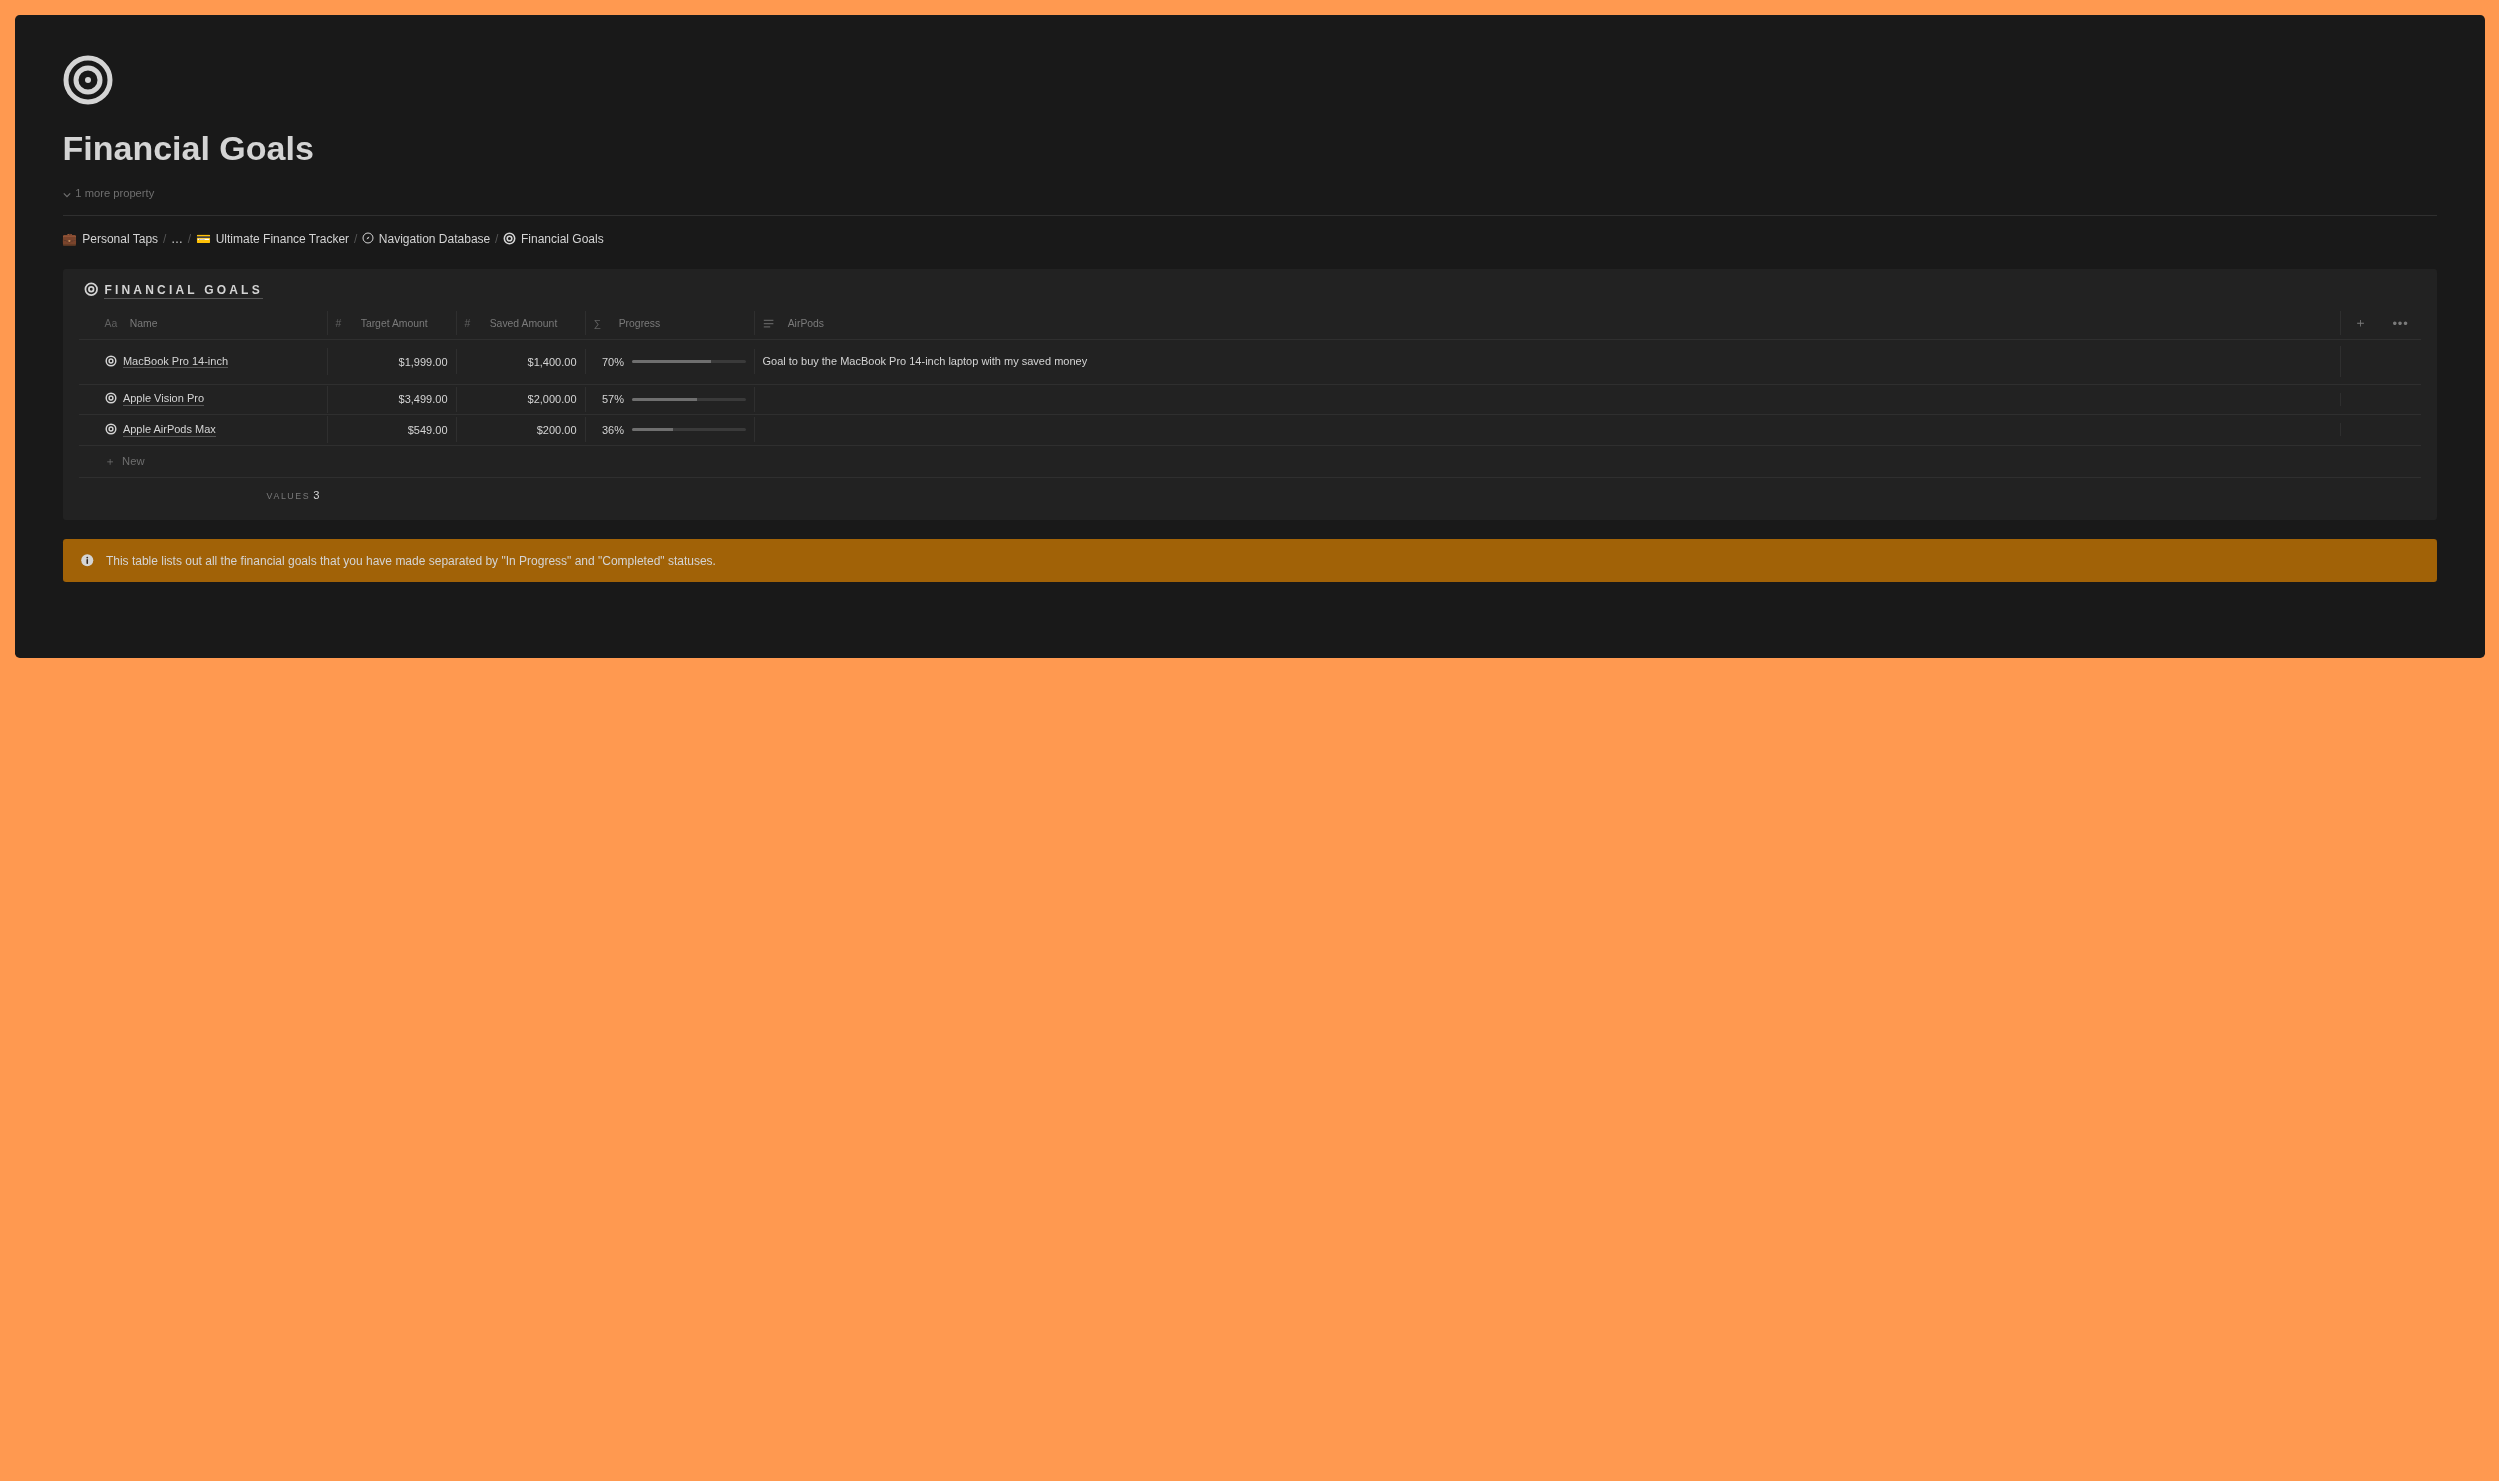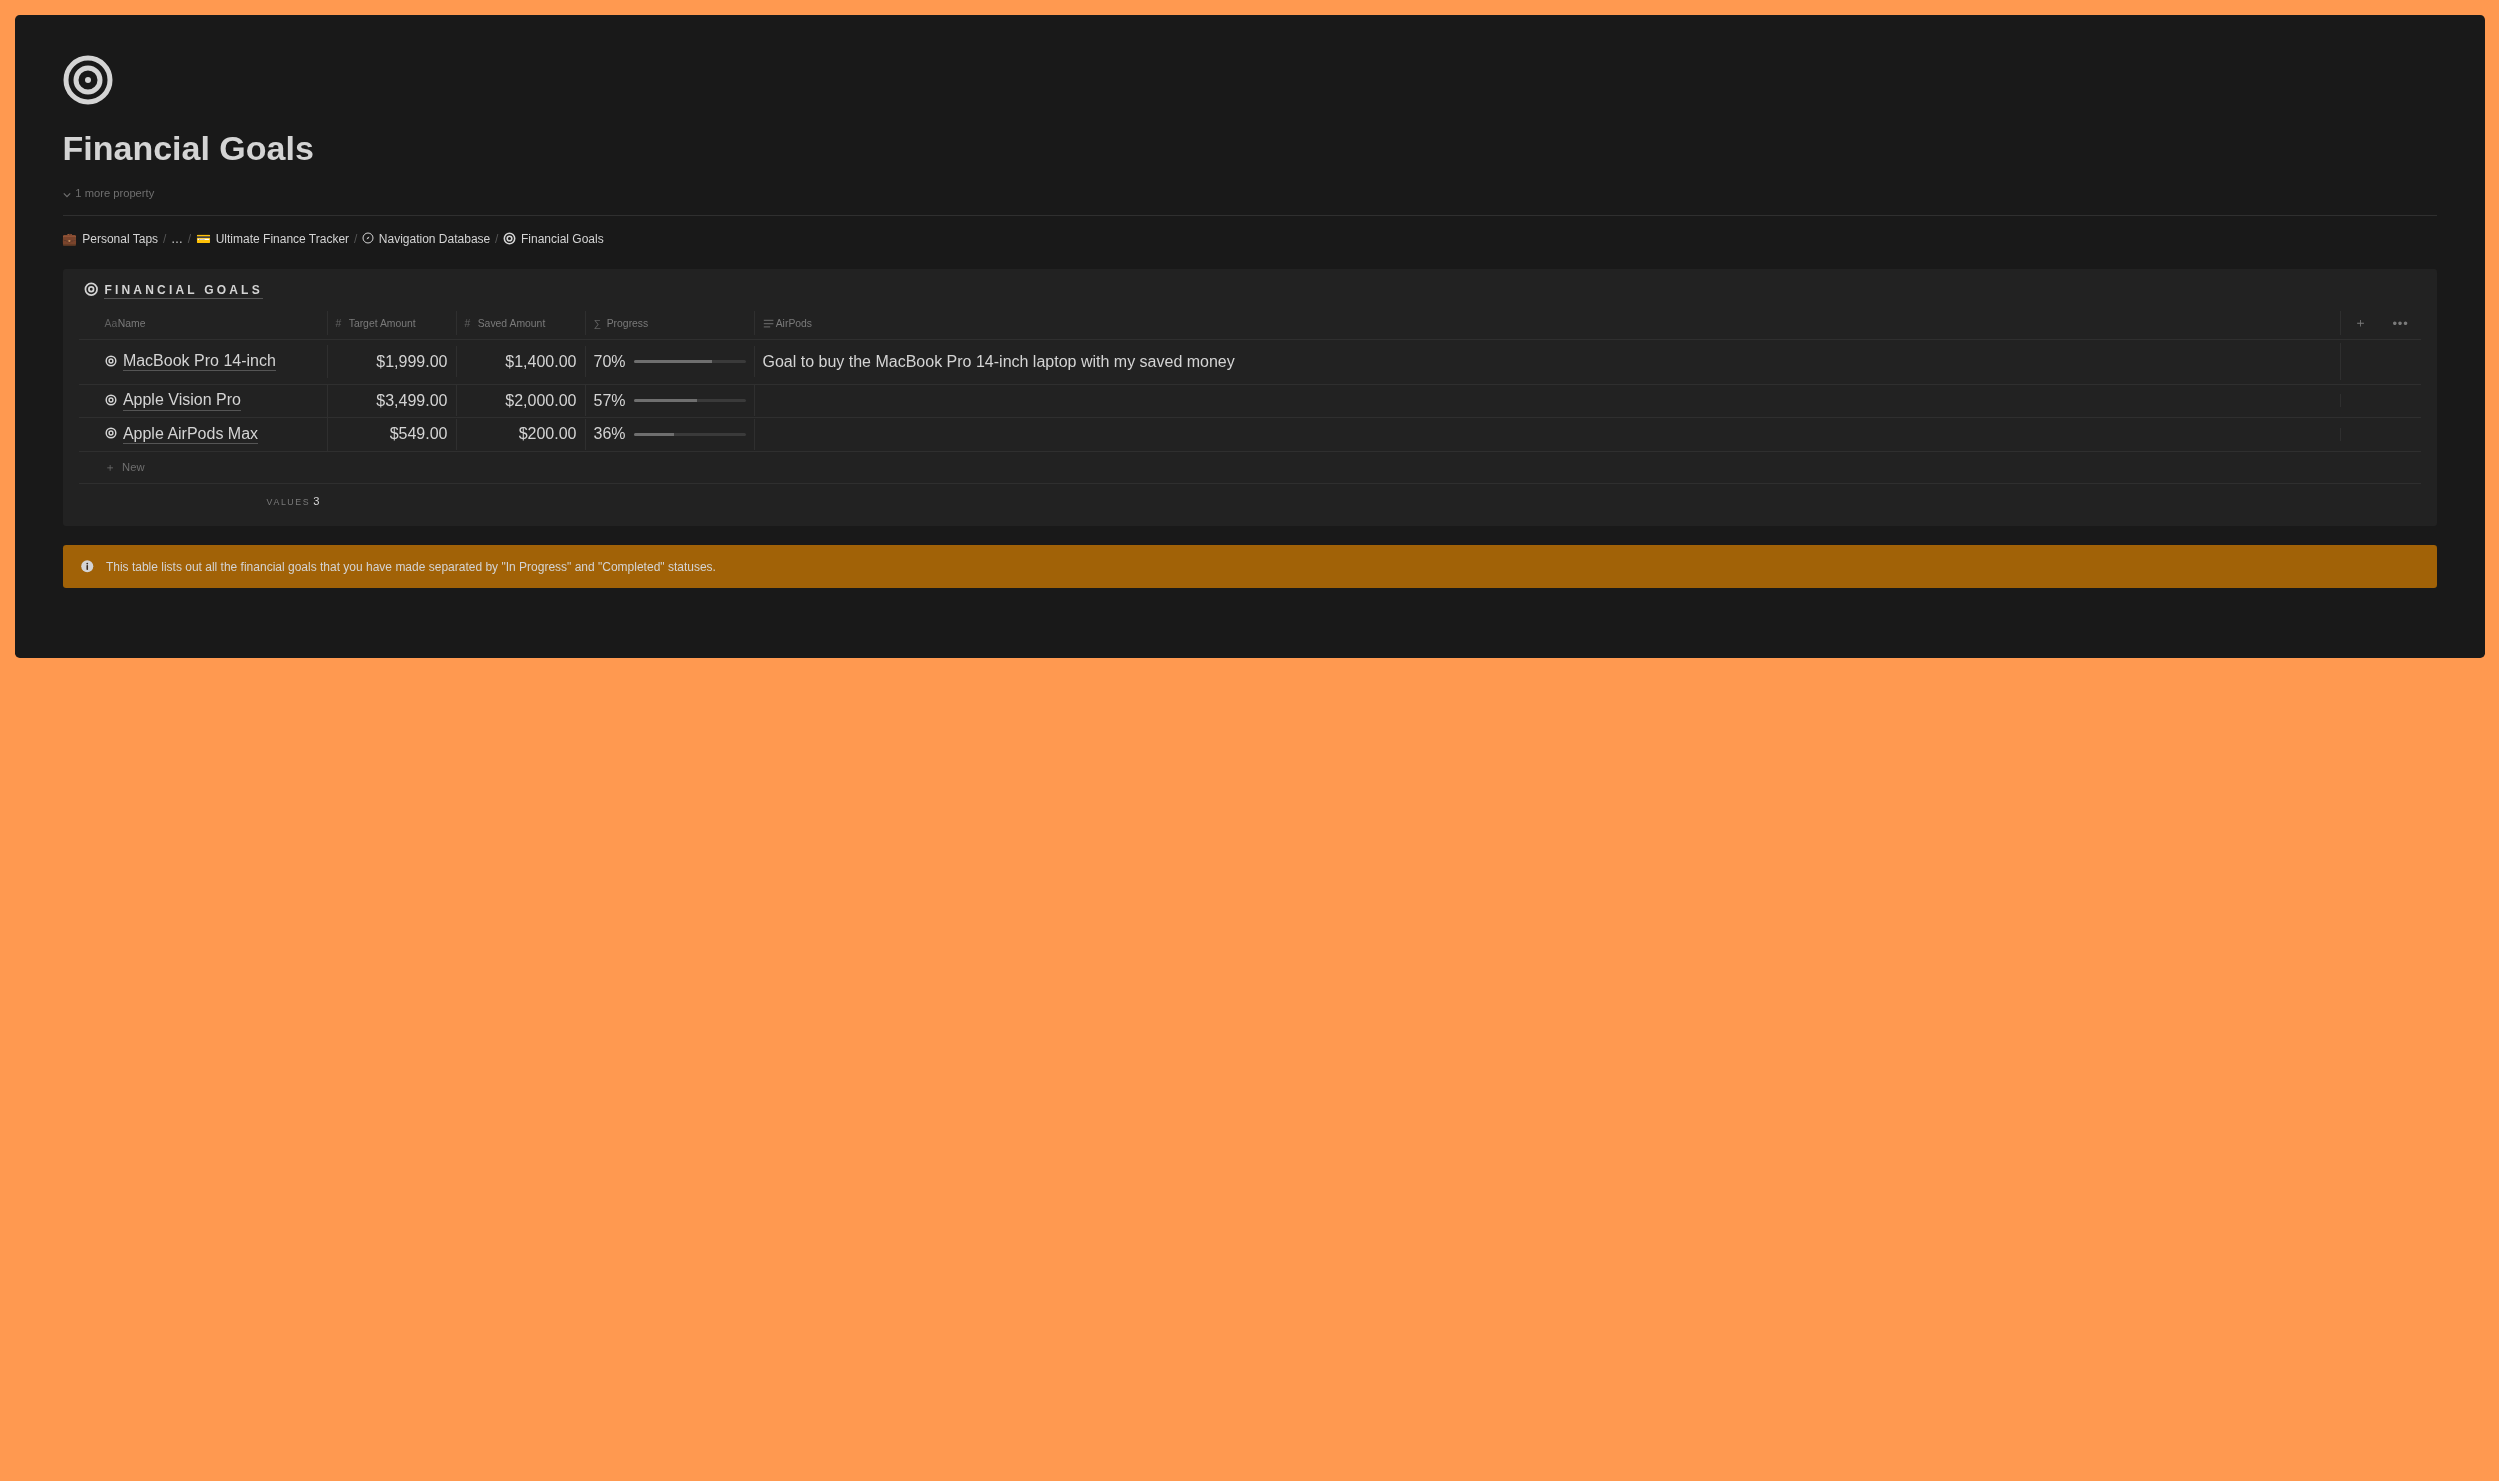--- a/index.html
+++ b/index.html
@@ -87,37 +87,37 @@
   .thead, .trow {
     display: grid;
     grid-template-columns: 249px 129px 129px 169px 1fr 40px 40px;
     align-items: center;
   }
   .thead {
     border-bottom: 0.8px solid #2f2f2f;
     min-height: 29px;
   }
   .th {
-    display: flex; align-items: center; gap: 2px;
+    display: flex; align-items: center; gap: 14px;
     font-size: 10.4px;
     color: #7a7a7a;
     padding: 6.4px 8px;
     border-right: 0.8px solid #2f2f2f;
     text-align: right;
   }
   .th:first-child { padding-left: 26px; }
   .th-icon { width:11.2px;height:11.2px;opacity:.7; display:inline-flex;}
   .th.actions { border-right: none; justify-content:center;}
   .trow {
     border-bottom: 0.8px solid #2f2f2f;
     min-height: 30.5px;
   }
   .trow.tall { min-height: 45px; align-items: center;}
   .td {
-    font-size: 16px;
+    font-size: 11px;
     color: #d4d4d4;
     padding: 6.4px 8px;
     border-right: 0.8px solid #2f2f2f;
     display:flex;align-items:center;
   }
   .td:first-child { padding-left: 26px; gap:6.4px;}
   .td .underline { border-bottom: 0.8px solid #555; padding-bottom:0.8px;}
   .td.num { justify-content: flex-end; }
   .td.prog { gap: 8px; }
   .td.prog .pct { min-width: 30.5px; text-align: right;}

